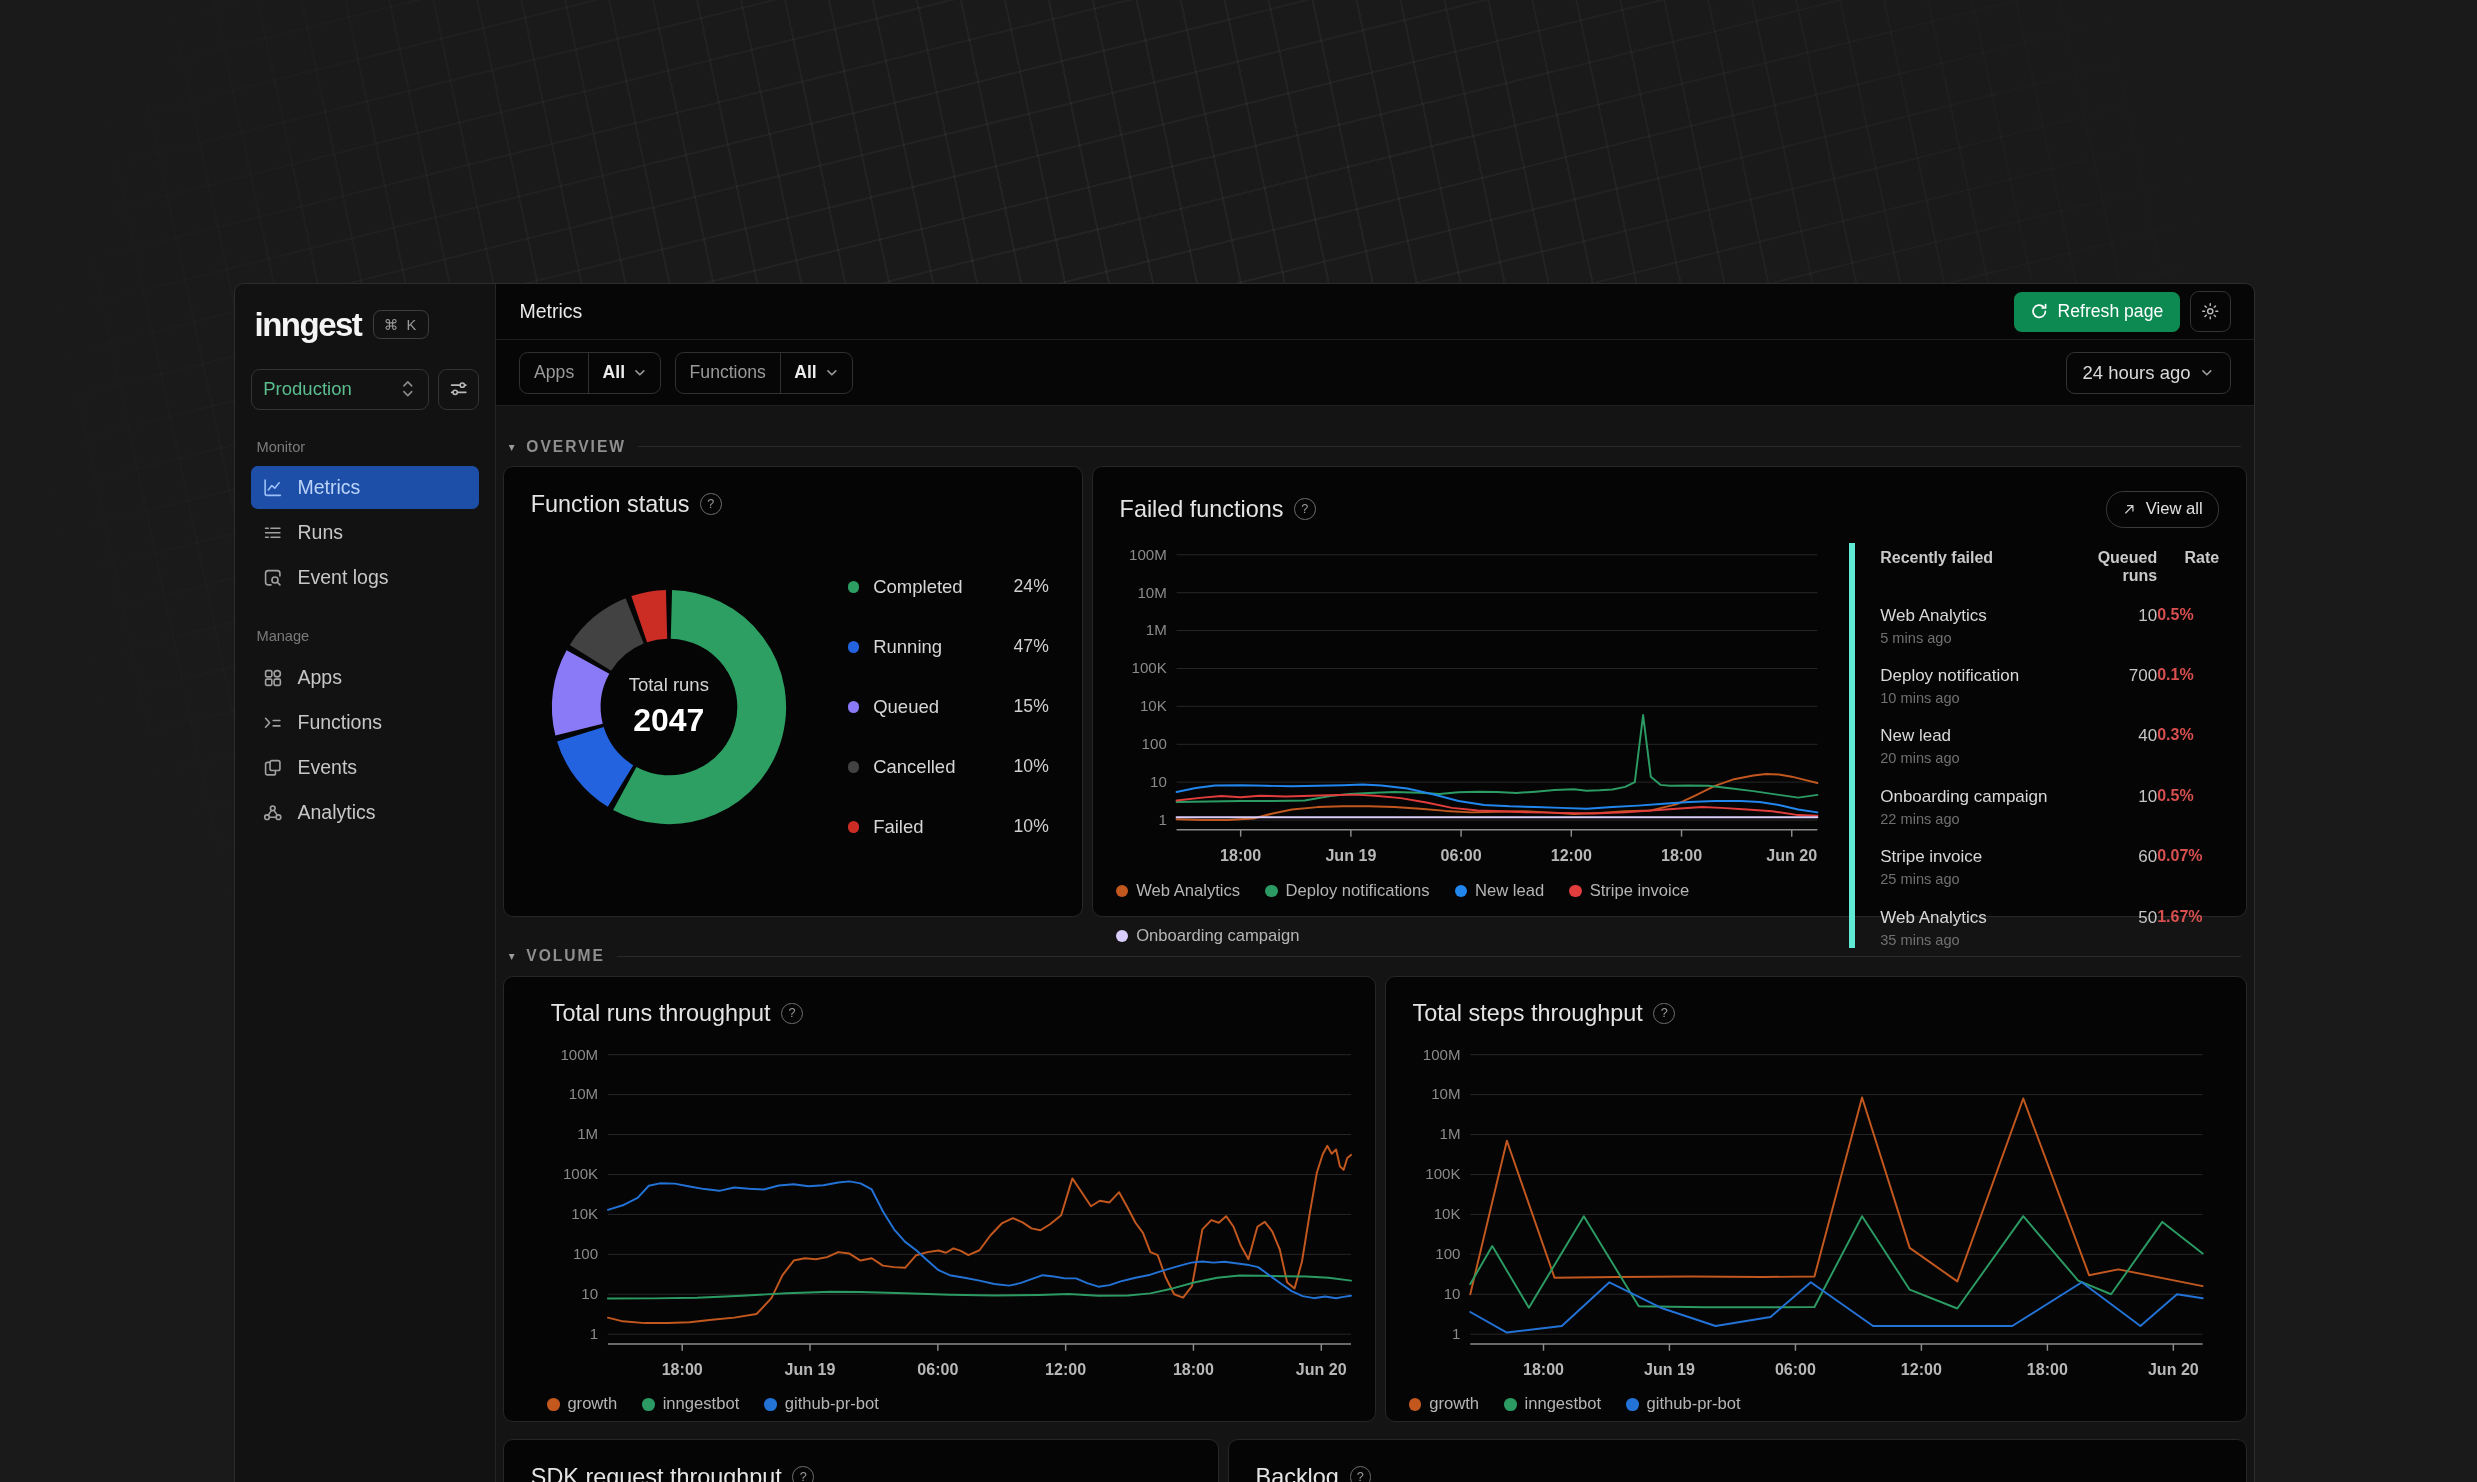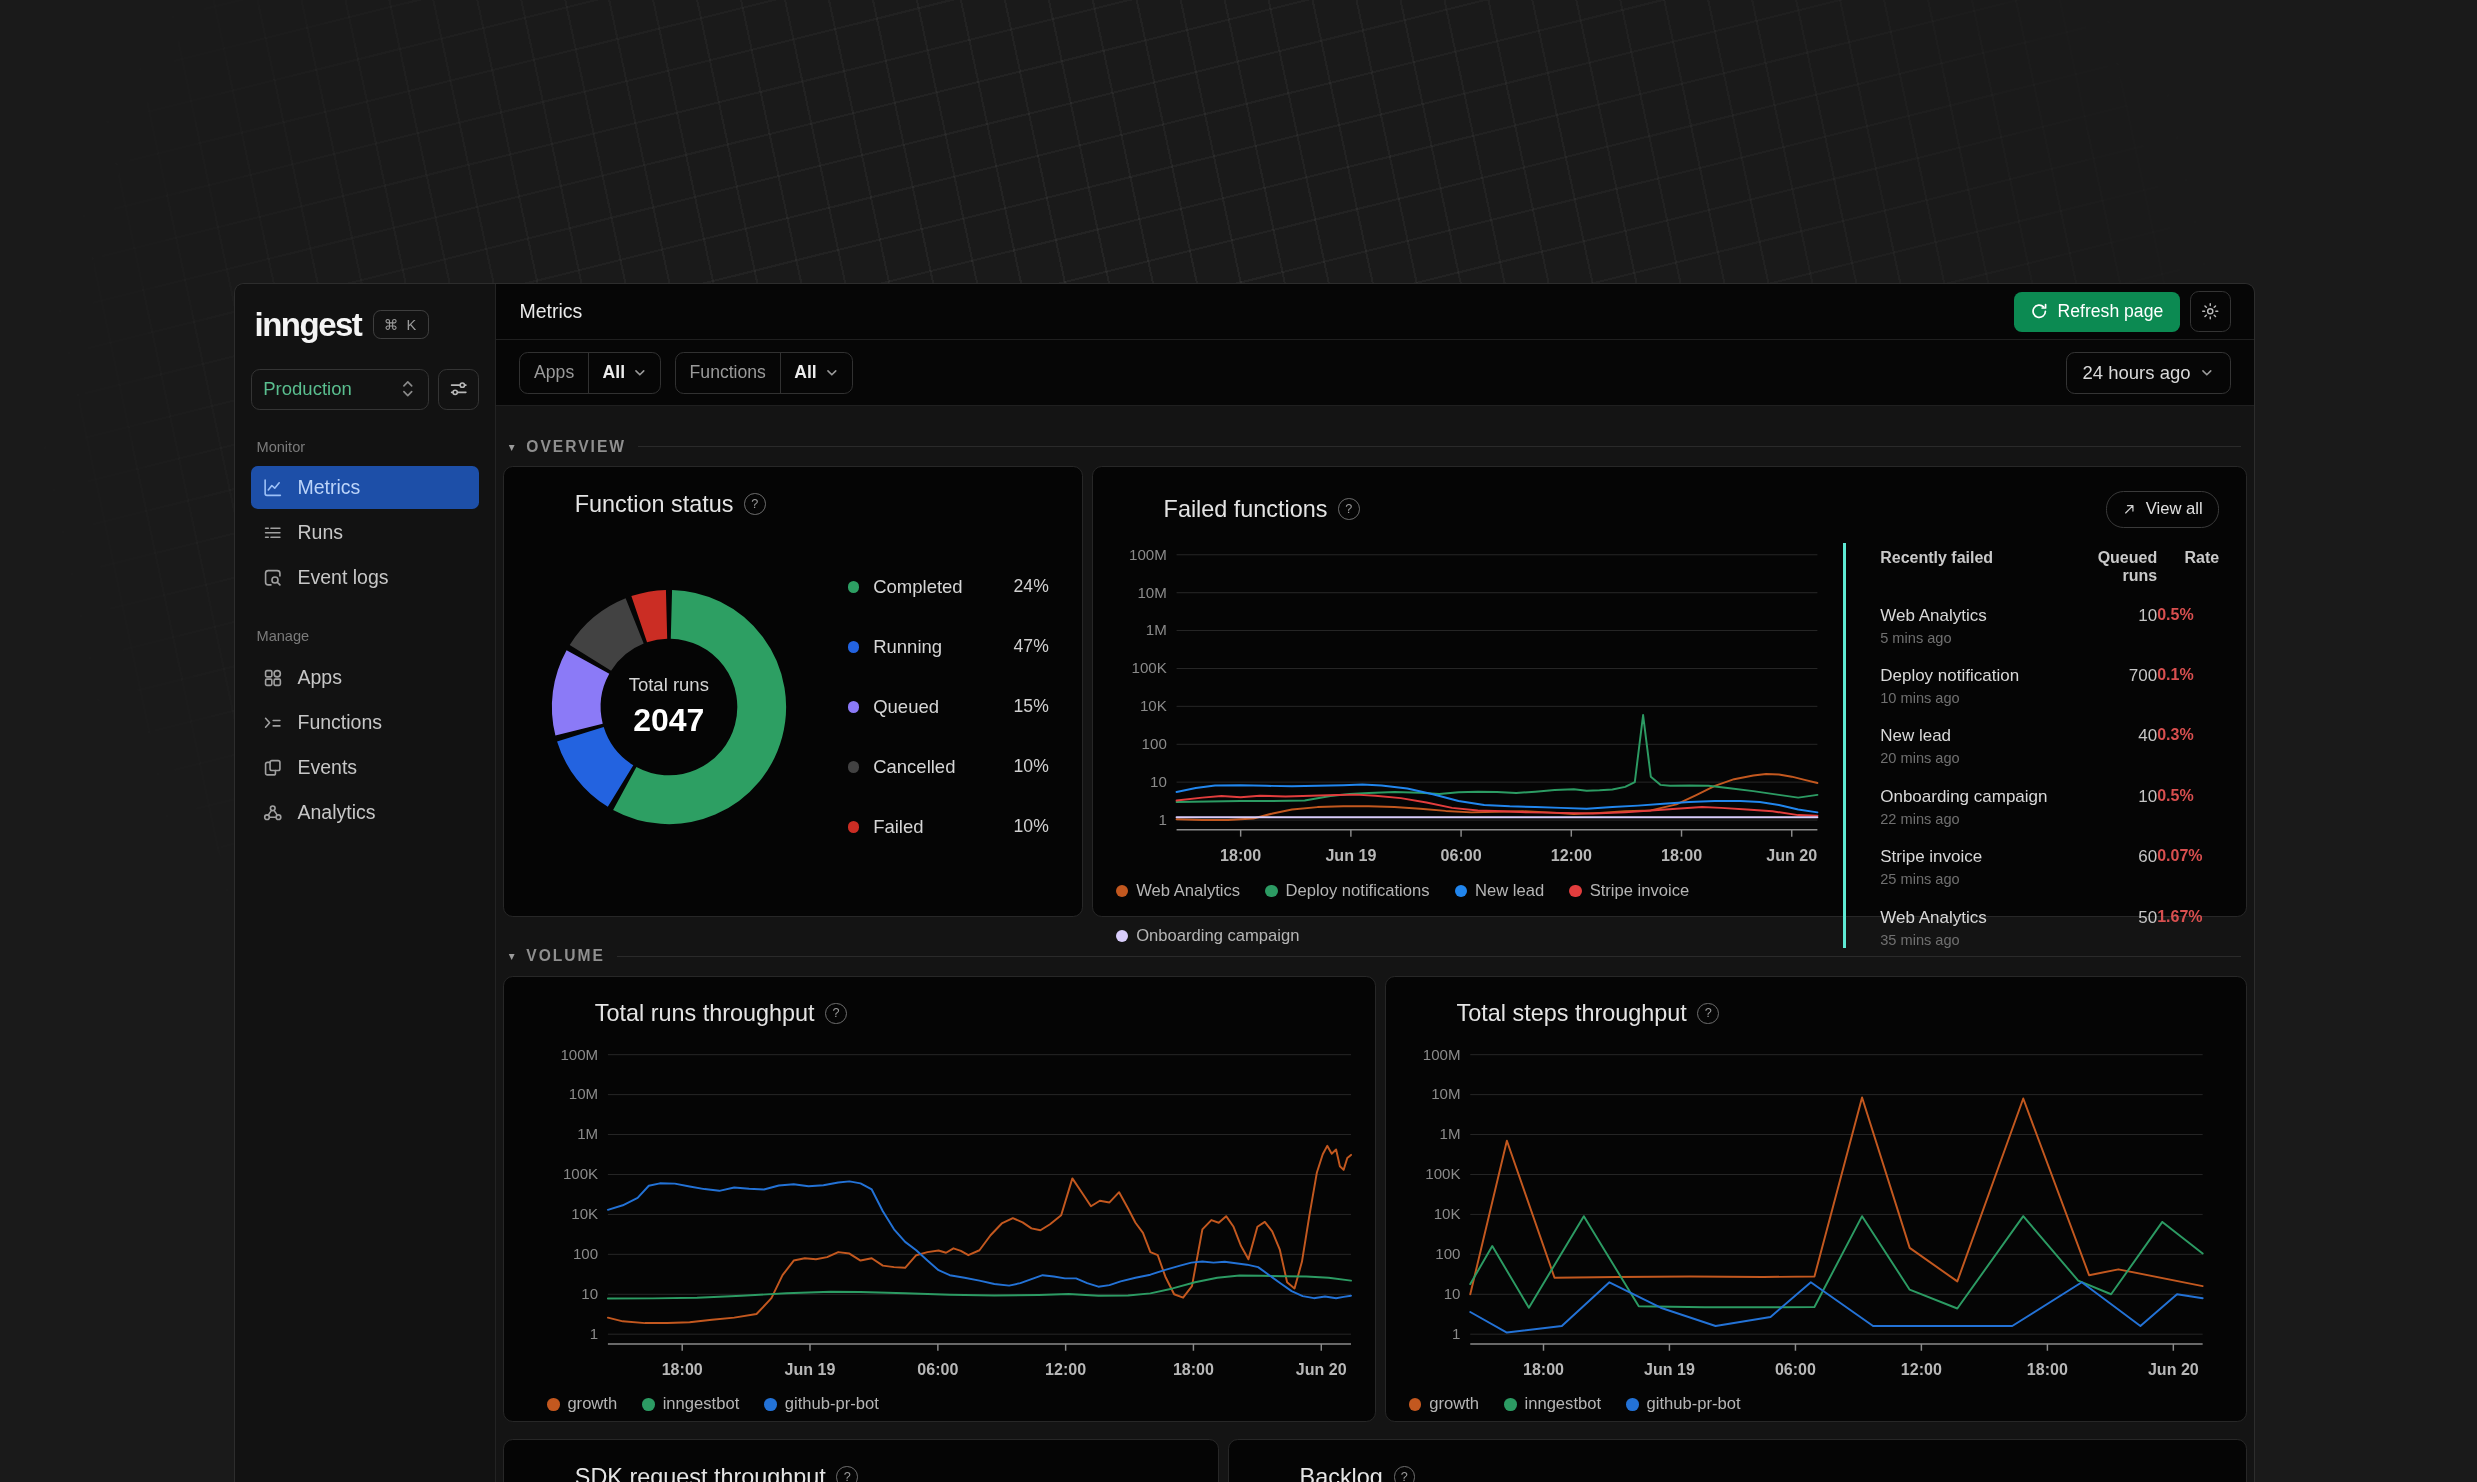--- a/index.html
+++ b/index.html
@@ -65,21 +65,21 @@
   .content{position:absolute;left:261px;right:0;top:122px;bottom:0;background:#141414;
     padding:0 6.8px;box-sizing:border-box;overflow:hidden;}
   .sec-head{display:flex;align-items:center;gap:11.7px;margin:31px 5.9px 0;height:19.5px;}
   .sec-head .tri{color:#9c9c9c;font-size:11.7px;cursor:pointer;}
   .sec-head .sec-label{color:#8f8f8f;font-size:15.6px;letter-spacing:2px;font-weight:bold;}
   .sec-head .rule{flex:1;height:1px;background:#2a2a2a;}
   .vol-head{margin-top:29px;}
   .card-row{display:flex;gap:8.8px;margin-top:9.8px;}
   .card{background:#050505;border:1px solid #272727;border-radius:9.8px;box-sizing:border-box;position:relative;}
   .card-head{display:flex;align-items:center;padding:23.4px 27px 0;}
-  .card-title{color:#e4e4e4;font-size:23.4px;margin-left:44px;}
+  .card-title{color:#e4e4e4;font-size:23.4px;}
   .help{width:19.5px;height:19.5px;border:1.5px solid #6e6e6e;border-radius:50%;color:#9a9a9a;
     font-size:12.7px;display:inline-flex;align-items:center;justify-content:center;margin-left:10.7px;}
   .row1{height:451px;}
   .row2{height:446px;margin-top:9.8px;}
   .row3{height:156px;margin-top:17.6px;}
   .card-fs{width:580px;}
   .card-ff{flex:1;}
   .card-runs{width:873px;padding-left:20px;}
   .card-steps{flex:1;}
   .card-sdk{width:716px;}
@@ -100,21 +100,21 @@
   .ff-left{flex:1;min-width:0;}
   .chart{position:relative;width:100%;}
   .chart-sm{height:322px;}
   .chart-lg{height:336px;}
   .chart svg{position:absolute;inset:0;}
   .ytick{fill:#8a8a8a;font-size:15.5px;font-family:"Liberation Sans",sans-serif;}
   .xtick{fill:#b8b8b8;font-size:16.5px;font-weight:bold;font-family:"Liberation Sans",sans-serif;}
   .legend{display:flex;gap:25px;align-items:center;margin-top:15.6px;margin-left:-3.9px;flex-wrap:wrap;}
   .lg{display:flex;align-items:center;gap:7.8px;color:#b5b5b5;font-size:16.6px;cursor:pointer;}
   .lg-dot{width:12.7px;height:12.7px;border-radius:50%;display:inline-block;}
-  .ff-right{width:339px;flex:none;border-left:3px solid #5eead4;margin-left:19.5px;padding-left:34px;}
+  .ff-right{width:339px;flex:none;border-left:6px solid #5eead4;margin-left:19.5px;padding-left:25px;}
   .rf-head{display:flex;color:#c9c9c9;font-size:16px;font-weight:bold;margin-top:5.9px;}
   .rf-head .h-name{flex:1;}
   .rf-head .h-runs{width:90px;text-align:right;}
   .rf-head .h-rate{width:62px;text-align:right;}
   .rf-row{display:flex;align-items:flex-start;margin-top:20.5px;cursor:pointer;}
   .rf-cell-name{flex:1;min-width:0;}
   .rf-name{color:#d9d9d9;font-size:17px;white-space:nowrap;}
   .rf-time{color:#707070;font-size:14.6px;margin-top:3.9px;}
   .rf-runs{width:90px;text-align:right;color:#c6c6c6;font-size:17px;}
   .rf-rate{width:62px;text-align:left;color:#d84f4f;font-size:16px;font-weight:bold;}

